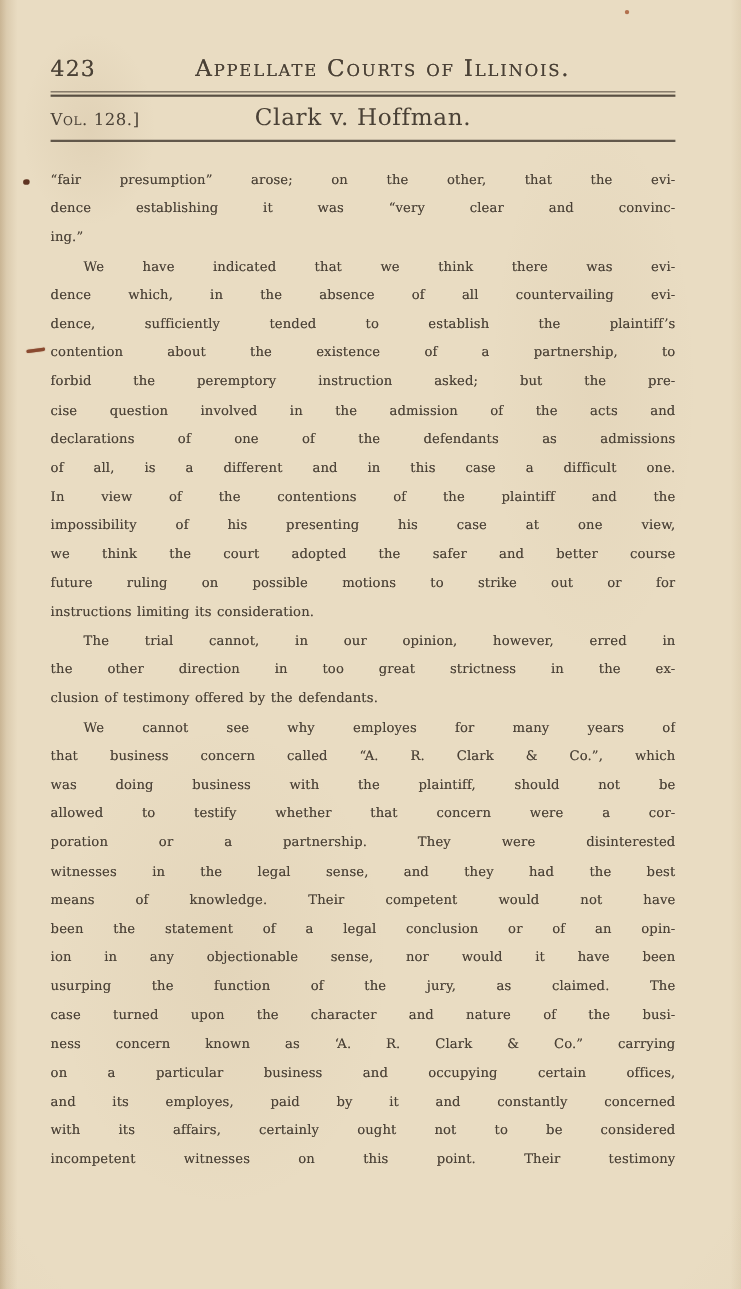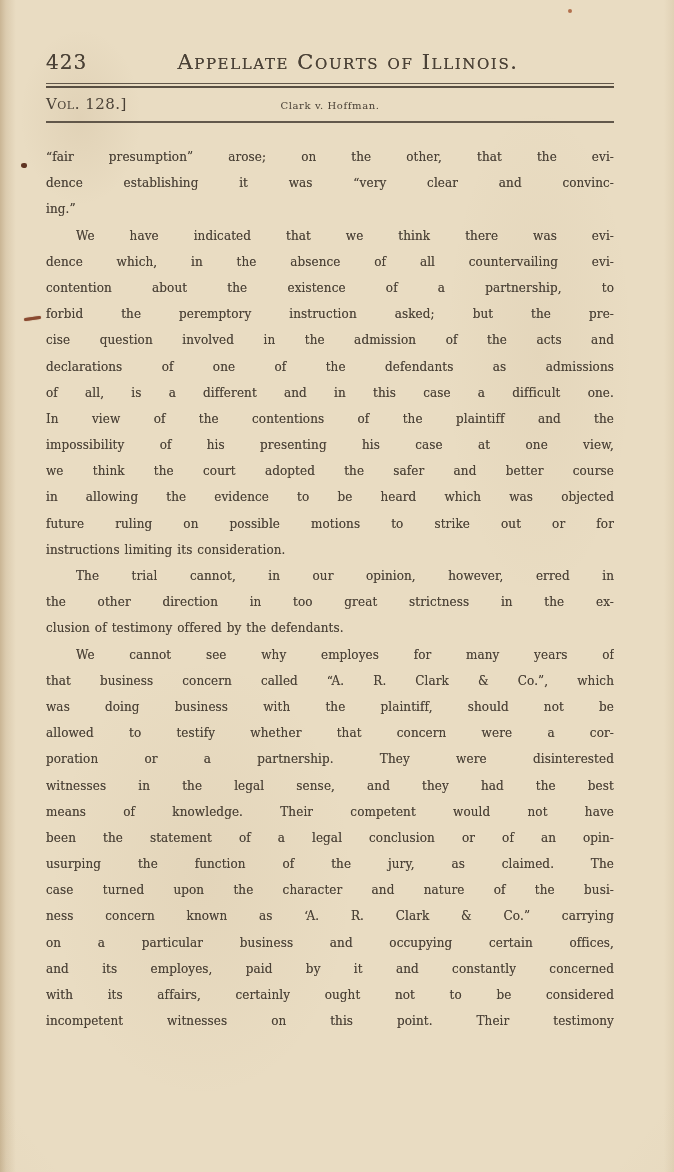--- a/index.html
+++ b/index.html
@@ -65,21 +65,21 @@
     align-items: baseline;
     gap: 25px;
   }
   .volume-label {
     justify-self: start;
     font-size: 15px;
     font-variant: small-caps;
     letter-spacing: 0.5px;
   }
   .case-name {
-    font-size: 10px;
+    font-size: 21px;
     letter-spacing: 0.6px;
   }
 
   .rule-single {
     margin-top: 8px;
     border-top: 2px solid rgba(74,65,54,0.85);
   }
 
   
   .body-text {
@@ -149,42 +149,43 @@
     </div>
 
     <div class="rule-single"></div>
 
     <div class="body-text">
         <div class="line j">“fair presumption” arose; on the other, that the evi-</div>
         <div class="line j">dence establishing it was “very clear and convinc-</div>
         <div class="line">ing.”</div>
         <div class="line j indent">We have indicated that we think there was evi-</div>
         <div class="line j">dence which, in the absence of all countervailing evi-</div>
+        <div class="line j">dence, sufficiently tended to establish the plaintiff’s</div>
         <div class="line j">contention about the existence of a partnership, to</div>
         <div class="line j">forbid the peremptory instruction asked; but the pre-</div>
         <div class="line j">cise question involved in the admission of the acts and</div>
         <div class="line j">declarations of one of the defendants as admissions</div>
         <div class="line j">of all, is a different and in this case a difficult one.</div>
         <div class="line j">In view of the contentions of the plaintiff and the</div>
         <div class="line j">impossibility of his presenting his case at one view,</div>
         <div class="line j">we think the court adopted the safer and better course</div>
-        <div class="line j">in allowing the evidence to be heard which was objected</div>
         <div class="line j">future ruling on possible motions to strike out or for</div>
         <div class="line">instructions limiting its consideration.</div>
         <div class="line j indent">The trial cannot, in our opinion, however, erred in</div>
         <div class="line j">the other direction in too great strictness in the ex-</div>
         <div class="line">clusion of testimony offered by the defendants.</div>
         <div class="line j indent">We cannot see why employes for many years of</div>
         <div class="line j">that business concern called “A. R. Clark &amp; Co.”, which</div>
         <div class="line j">was doing business with the plaintiff, should not be</div>
         <div class="line j">allowed to testify whether that concern were a cor-</div>
         <div class="line j">poration or a partnership. They were disinterested</div>
         <div class="line j">witnesses in the legal sense, and they had the best</div>
         <div class="line j">means of knowledge. Their competent would not have</div>
         <div class="line j">been the statement of a legal conclusion or of an opin-</div>
+        <div class="line j">ion in any objectionable sense, nor would it have been</div>
         <div class="line j">usurping the function of the jury, as claimed. The</div>
         <div class="line j">case turned upon the character and nature of the busi-</div>
         <div class="line j">ness concern known as ‘A. R. Clark &amp; Co.” carrying</div>
         <div class="line j">on a particular business and occupying certain offices,</div>
         <div class="line j">and its employes, paid by it and constantly concerned</div>
         <div class="line j">with its affairs, certainly ought not to be considered</div>
         <div class="line j">incompetent witnesses on this point. Their testimony</div>
       </div>
 
   </div>

